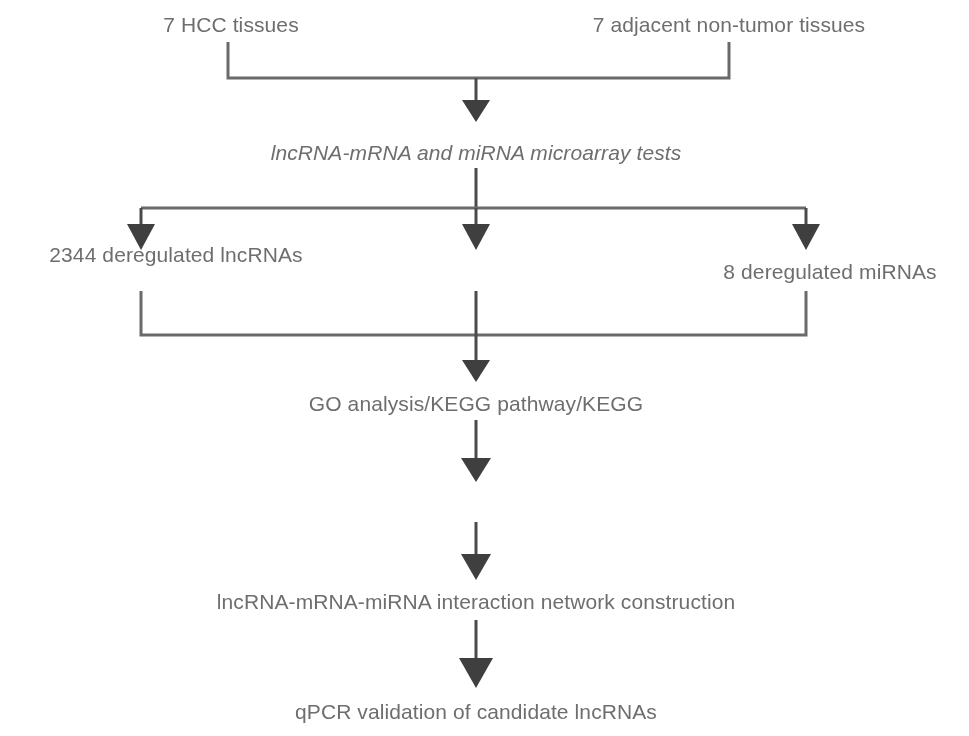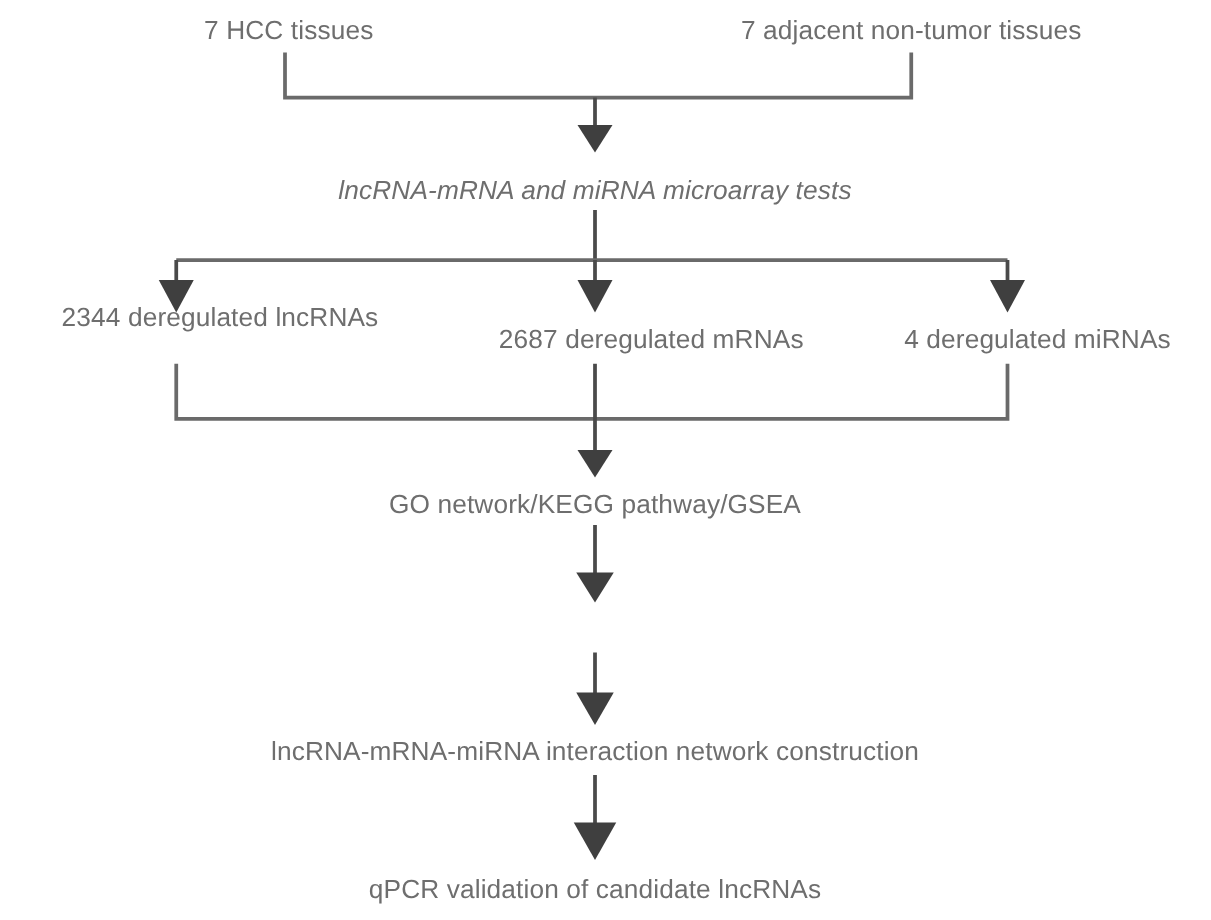--- a/index.html
+++ b/index.html
@@ -85,24 +85,23 @@
   </svg>
 
   <div class="node-label" style="left:231px; top:25px;">7 HCC tissues</div>
 
   <div class="node-label" style="left:729px; top:25px;text-align:right;">7 adjacent non-tumor tissues</div>
 
   <div class="node-label" style="left:476px; top:153px;font-style:italic;">lncRNA-mRNA and miRNA microarray tests</div>
 
   <div class="node-label" style="left:176px; top:255px;">2344 deregulated lncRNAs</div>
 
-  <div class="node-label" style="left:521px; top:272px;">2687 deregulated mRNAs</div>
 
-  <div class="node-label" style="left:830px; top:272px;">4 deregulated miRNAs</div>
+  <div class="node-label" style="left:830px; top:272px;">8 deregulated miRNAs</div>
 
-  <div class="node-label" style="left:476px; top:404px;">GO network/KEGG pathway/GSEA</div>
+  <div class="node-label" style="left:476px; top:404px;">GO analysis/KEGG pathway/KEGG</div>
 
 
   <div class="node-label" style="left:476px; top:602px;">lncRNA-mRNA-miRNA interaction network construction</div>
 
   <div class="node-label" style="left:476px; top:712px;">qPCR validation of candidate lncRNAs</div>
 
 </div>
 
 </body></html>

